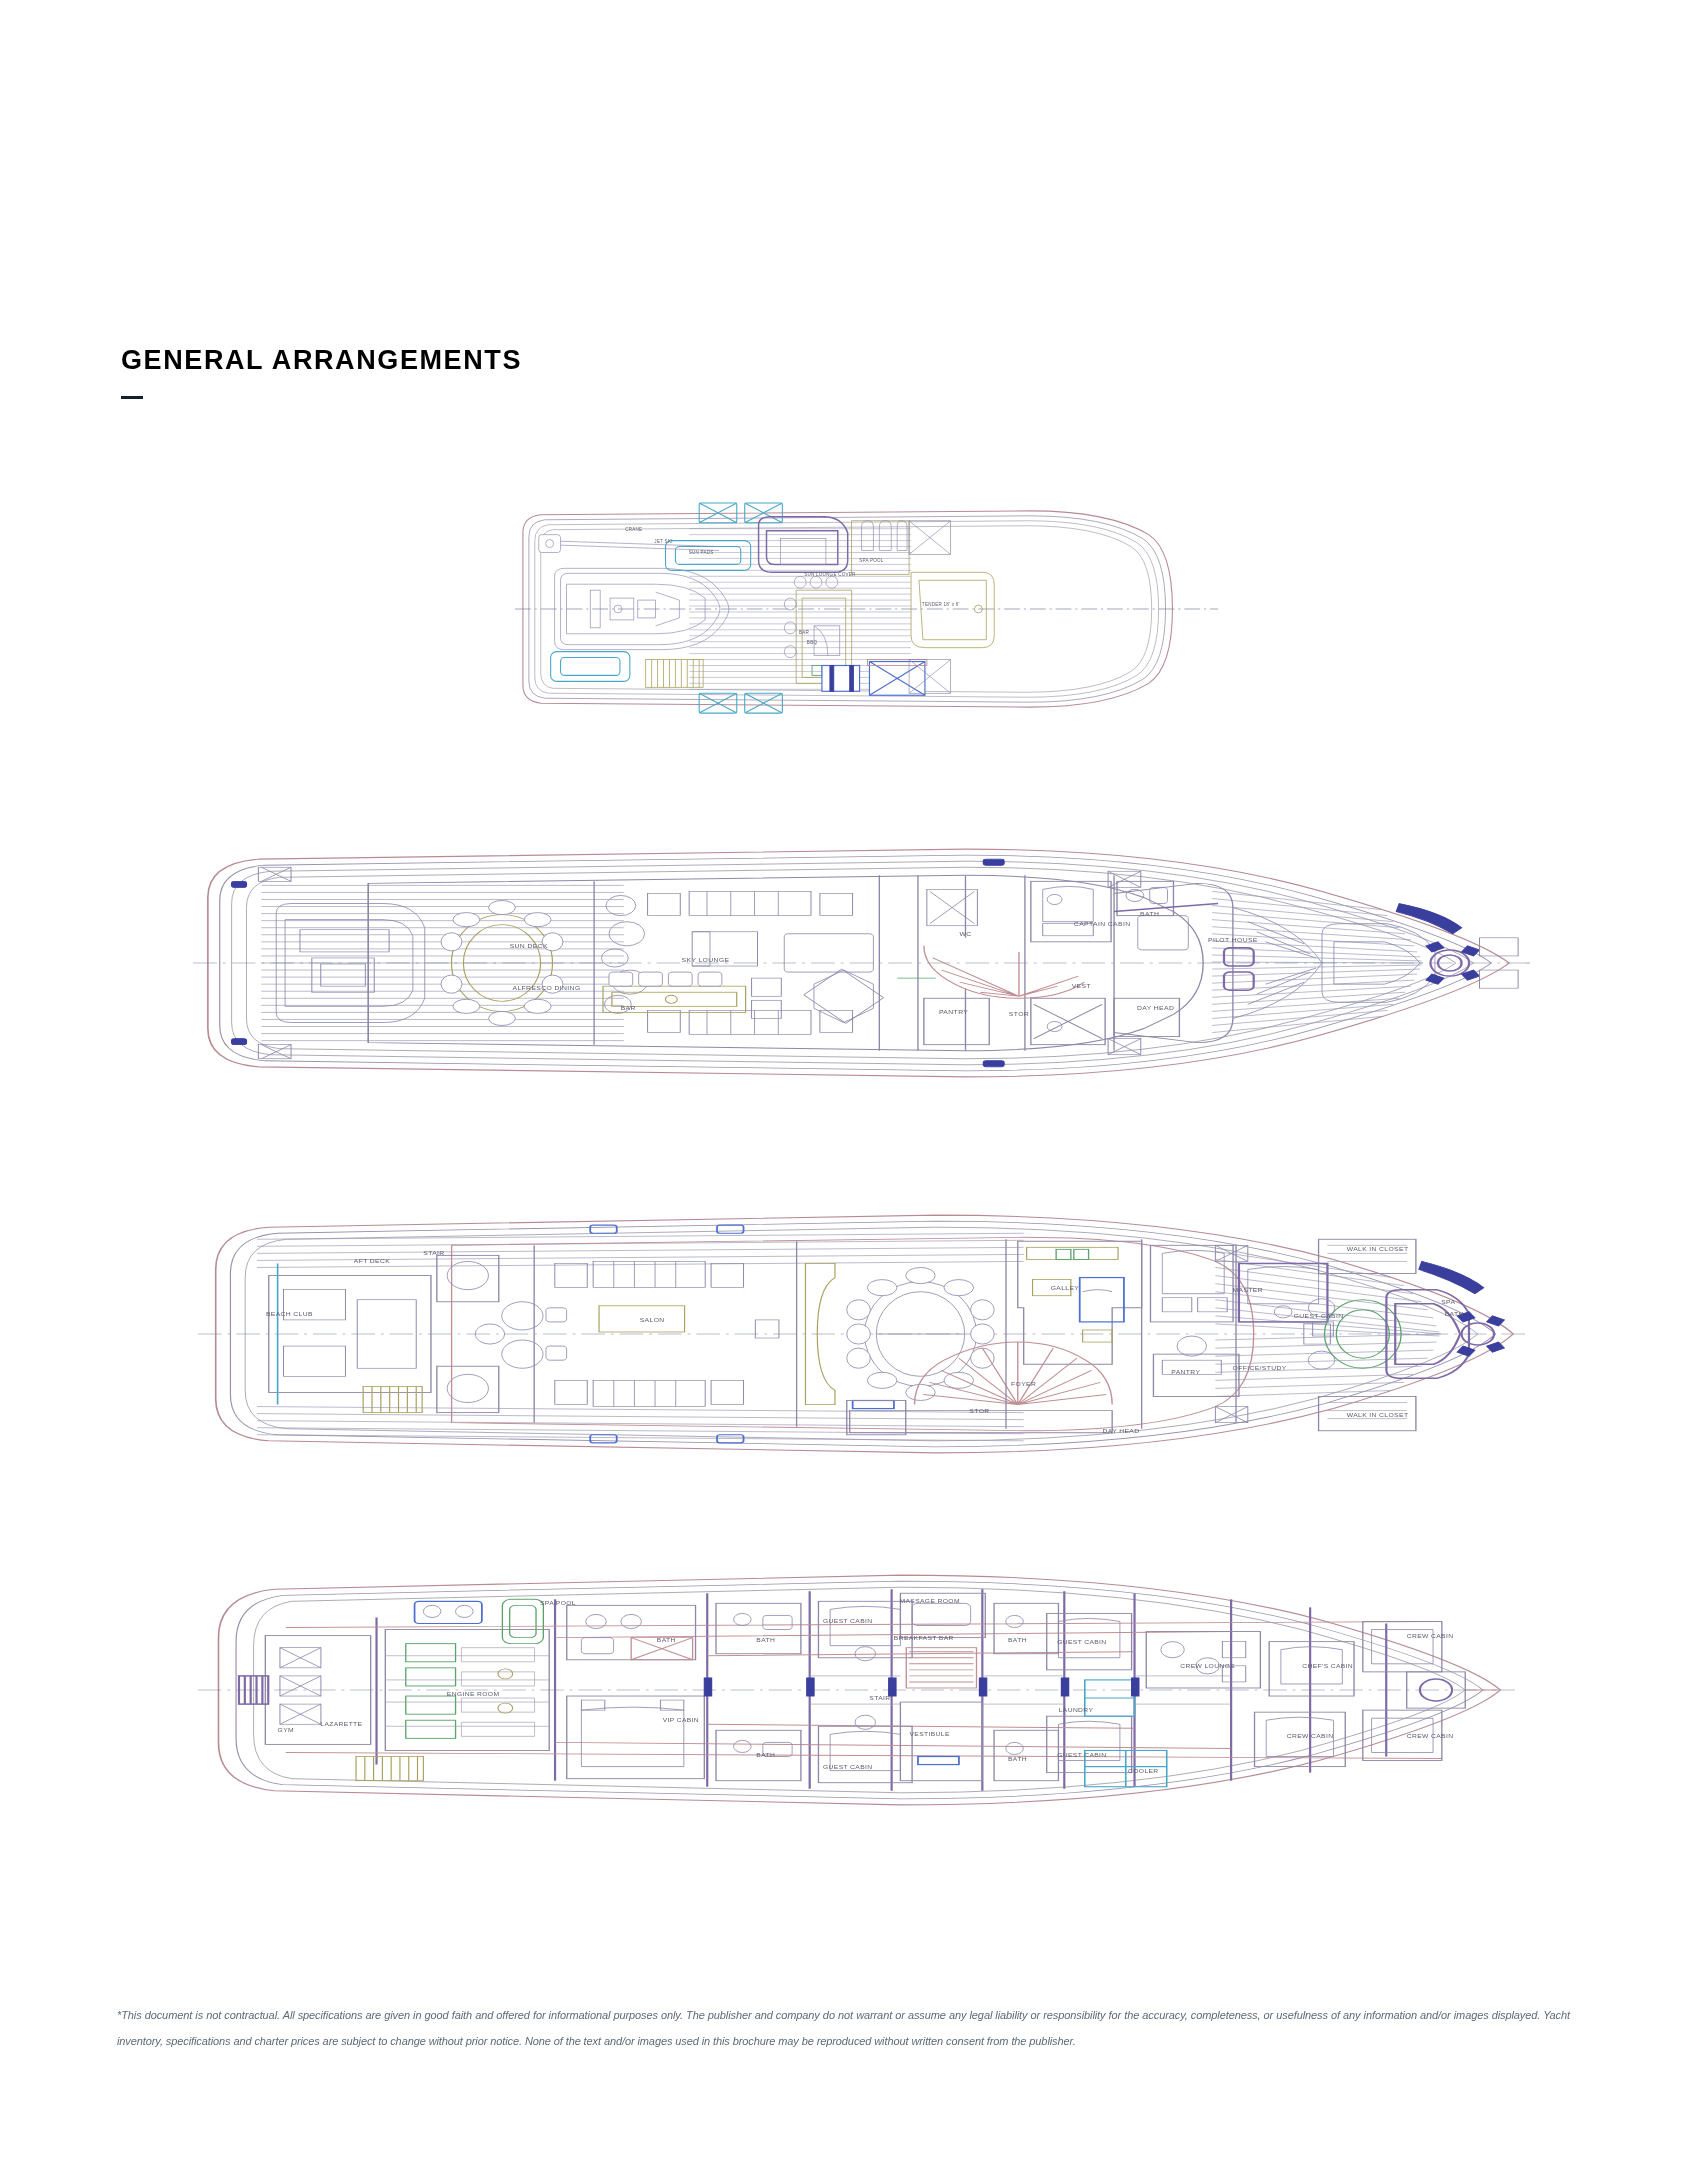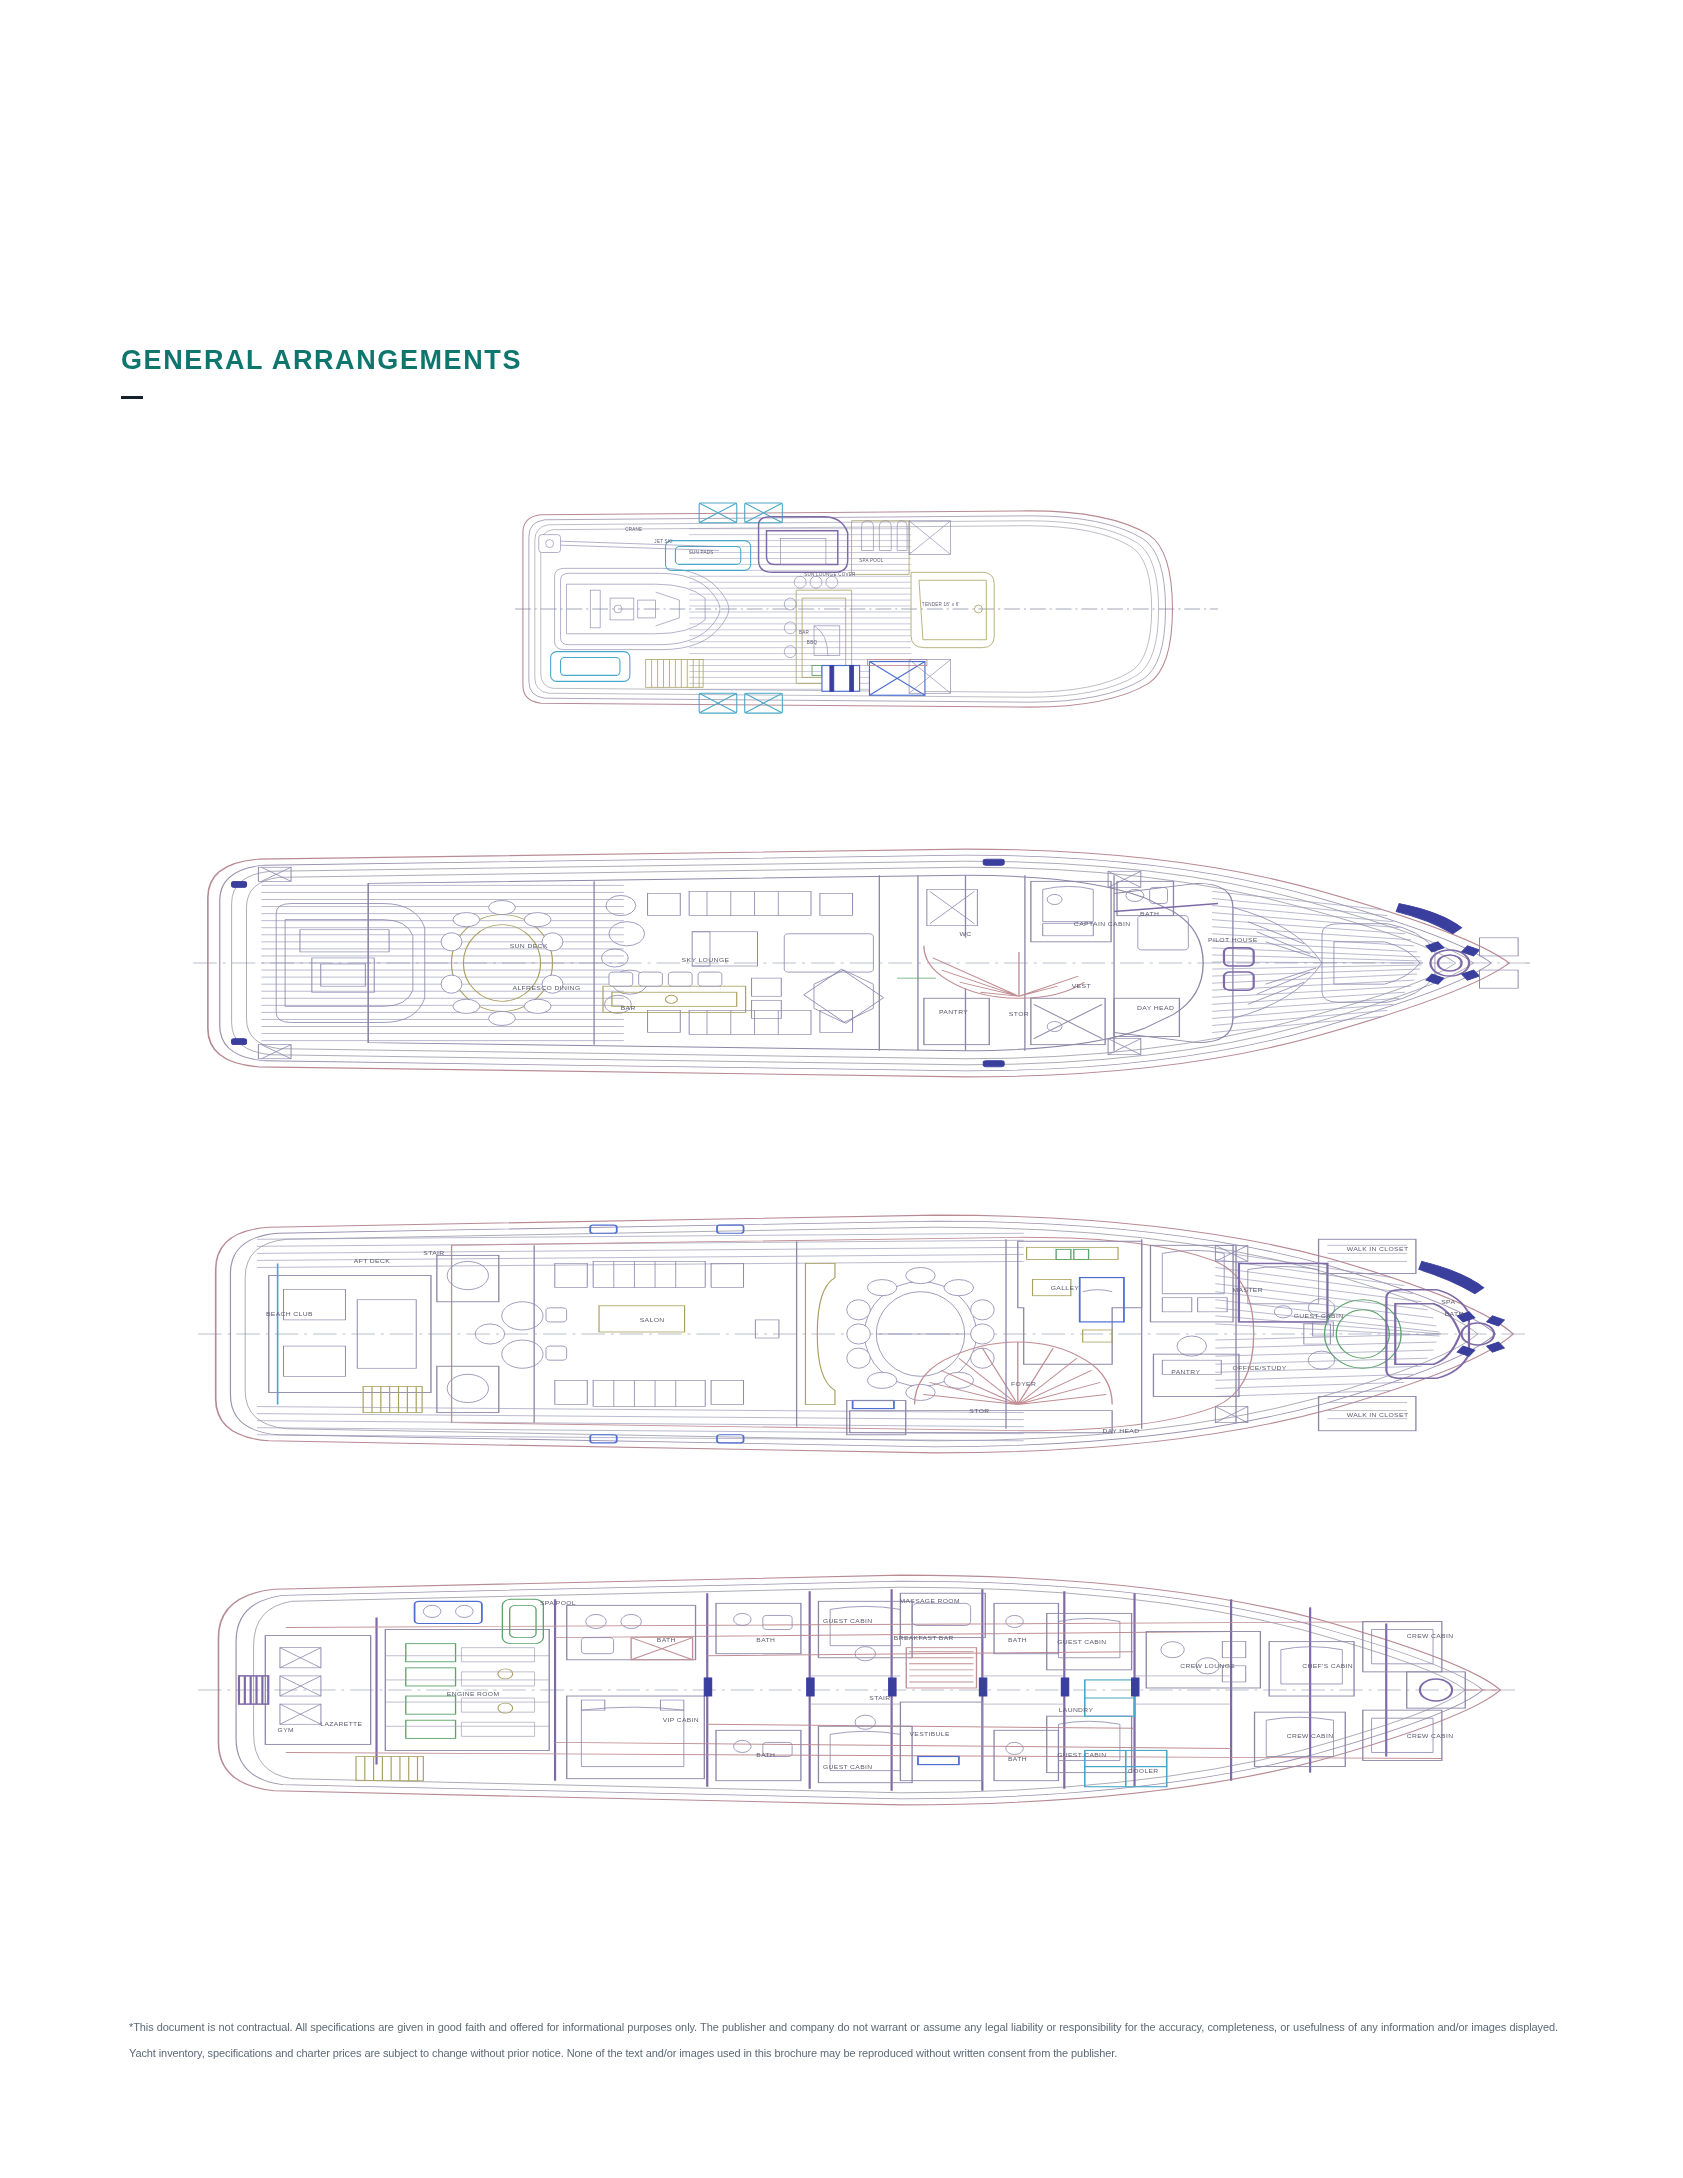--- a/index.html
+++ b/index.html
@@ -22,21 +22,21 @@
   }
 
   
   .page-title {
     position: absolute;
     left: 121px;
     top: 345px;
     font-size: 27px;
     font-weight: 700;
     letter-spacing: 1.6px;
-    color: #0f766e;
+    color: #000000;
     font-family: "Liberation Sans", sans-serif;
     white-space: nowrap;
   }
   .title-rule {
     position: absolute;
     left: 121px;
     top: 396px;
     width: 22px;
     height: 3px;
     background: #14202b;
@@ -85,21 +85,21 @@
     left: 117px;
     top: 2002px;
     width: 1453px;
     font-family: "Liberation Sans", sans-serif;
     font-size: 11px;
     line-height: 26px;
     color: #5d6a78;
     letter-spacing: -0.1px;
     text-align: justify;
   }
-  .footer p { margin: 12px; }
+  .footer p { margin: 0; font-style: italic; }
 </style>
 </head>
 <body>
 
 <div class="page">
 
   <div class="page-title">GENERAL ARRANGEMENTS</div>
   <div class="title-rule"></div>
 
   <div class="deck" id="deck-sun">

